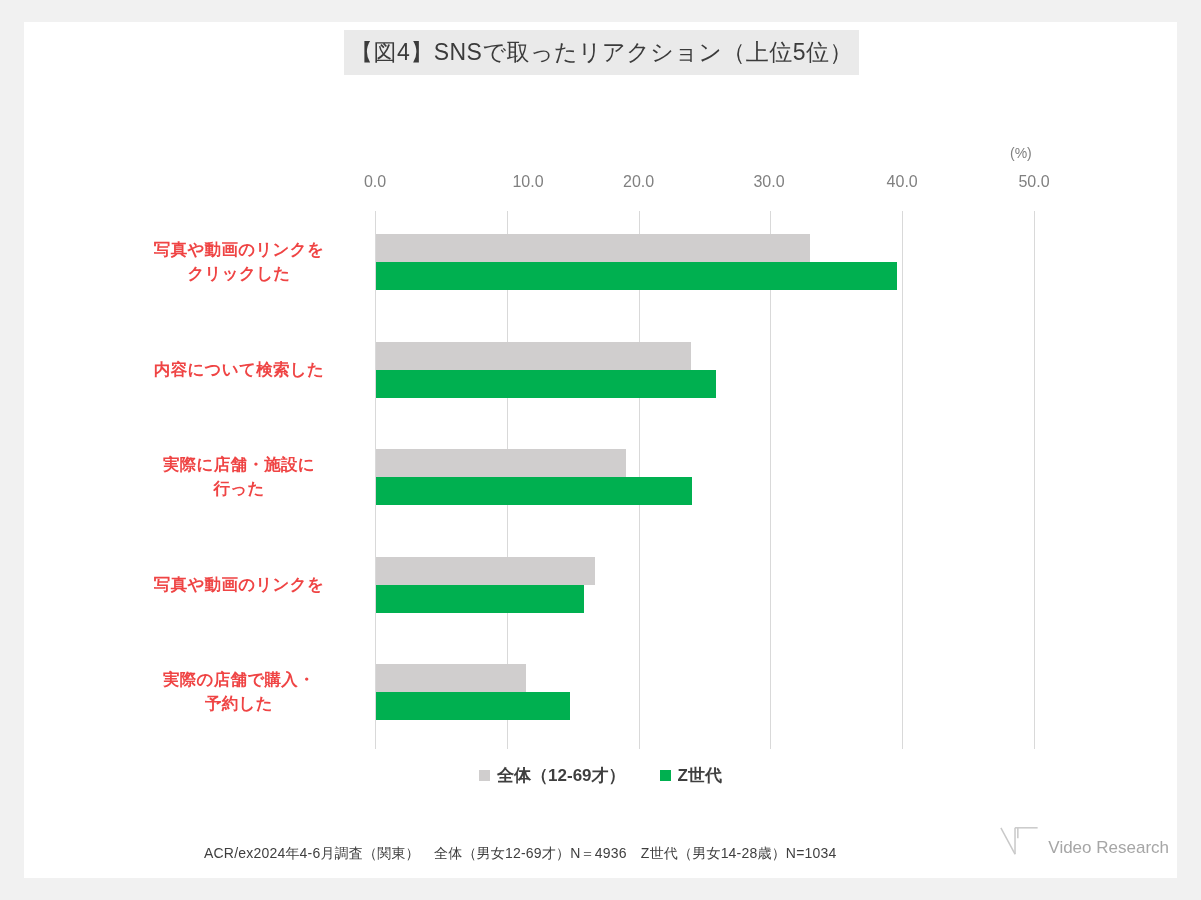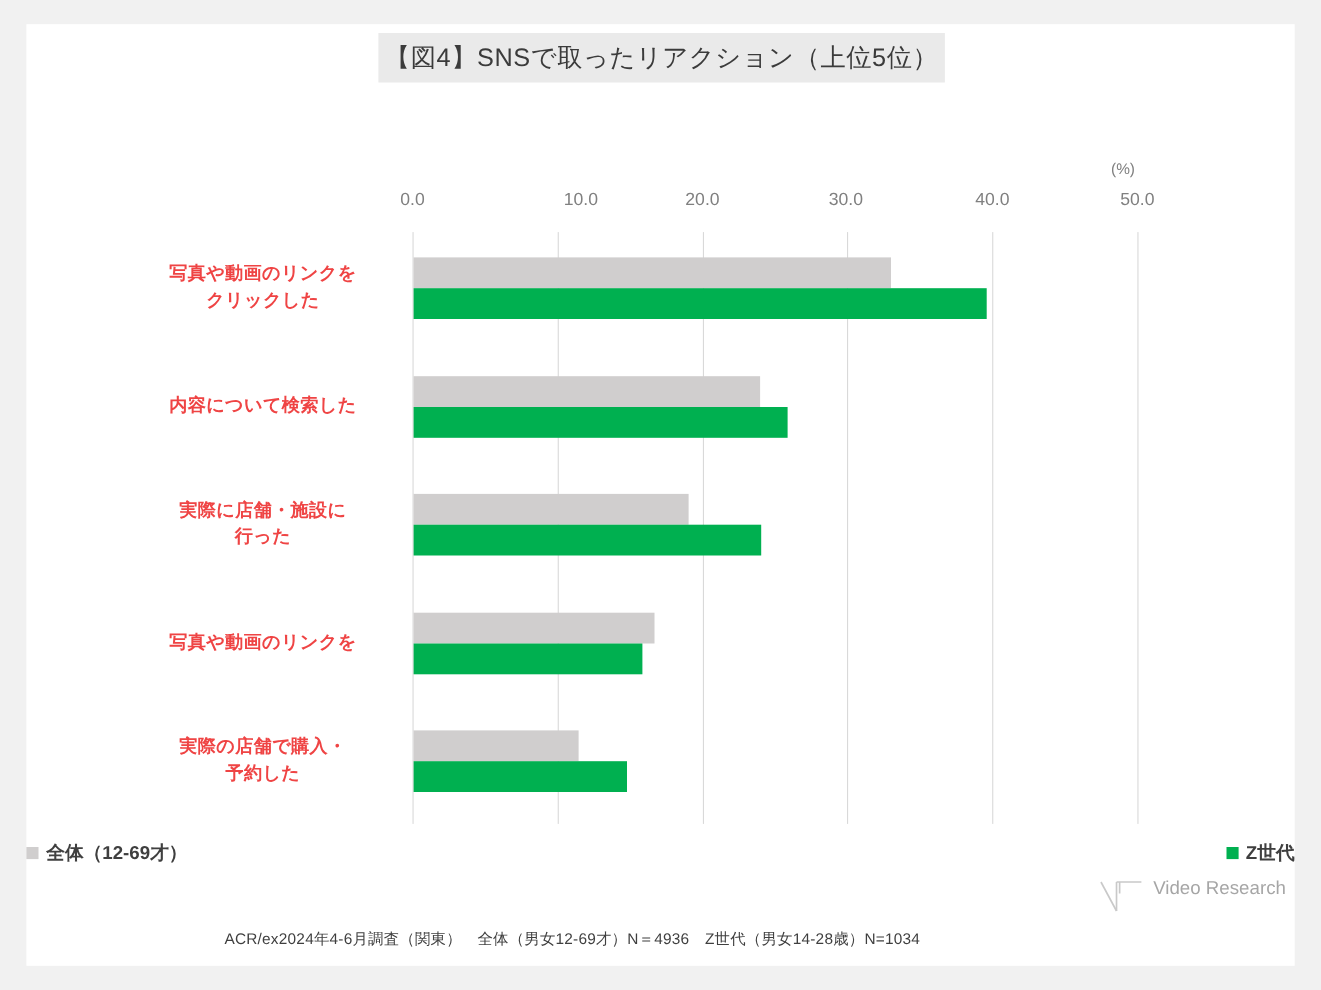--- a/index.html
+++ b/index.html
@@ -112,21 +112,21 @@
   .bar-total { background: #d0cece; }
   .bar-z     { background: #00b050; }
 
   
   #legend {
     position: absolute;
     left: 0;
     top: 742px;
     width: 1153px;
     display: flex;
-    justify-content: space-between;
+    justify-content: center;
     align-items: center;
     gap: 34px;
   }
   .legend-item {
     display: flex;
     align-items: center;
     gap: 7px;
   }
   .legend-swatch {
     width: 11px;
@@ -146,25 +146,25 @@
     left: 180px;
     top: 823px;
     font-size: 14px;
     color: #3f3f3f;
     white-space: nowrap;
     letter-spacing: 0.2px;
   }
   #logo {
     position: absolute;
     left: 975px;
-    top: 776px;
+    top: 794px;
     width: 170px;
     height: 42px;
     display: flex;
-    align-items: flex-start;
+    align-items: flex-end;
     gap: 6px;
   }
   #logo-text {
     font-size: 17px;
     color: #a6a6a6;
     white-space: nowrap;
   }
 </style>
 </head>
 <body>

